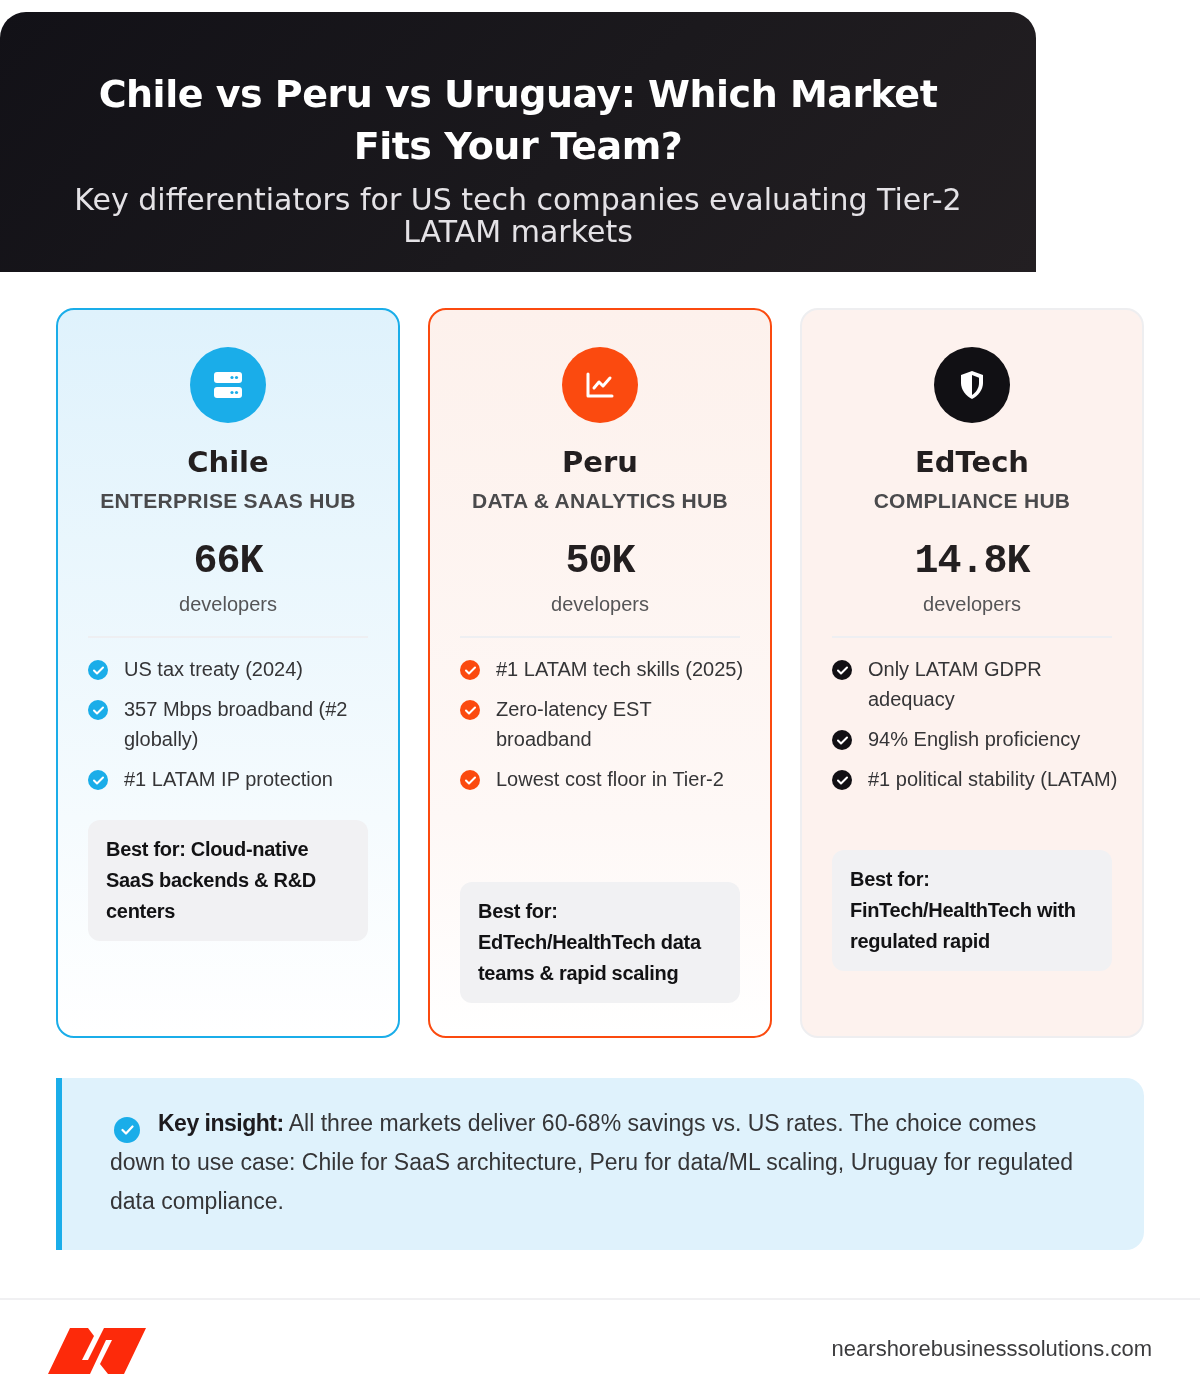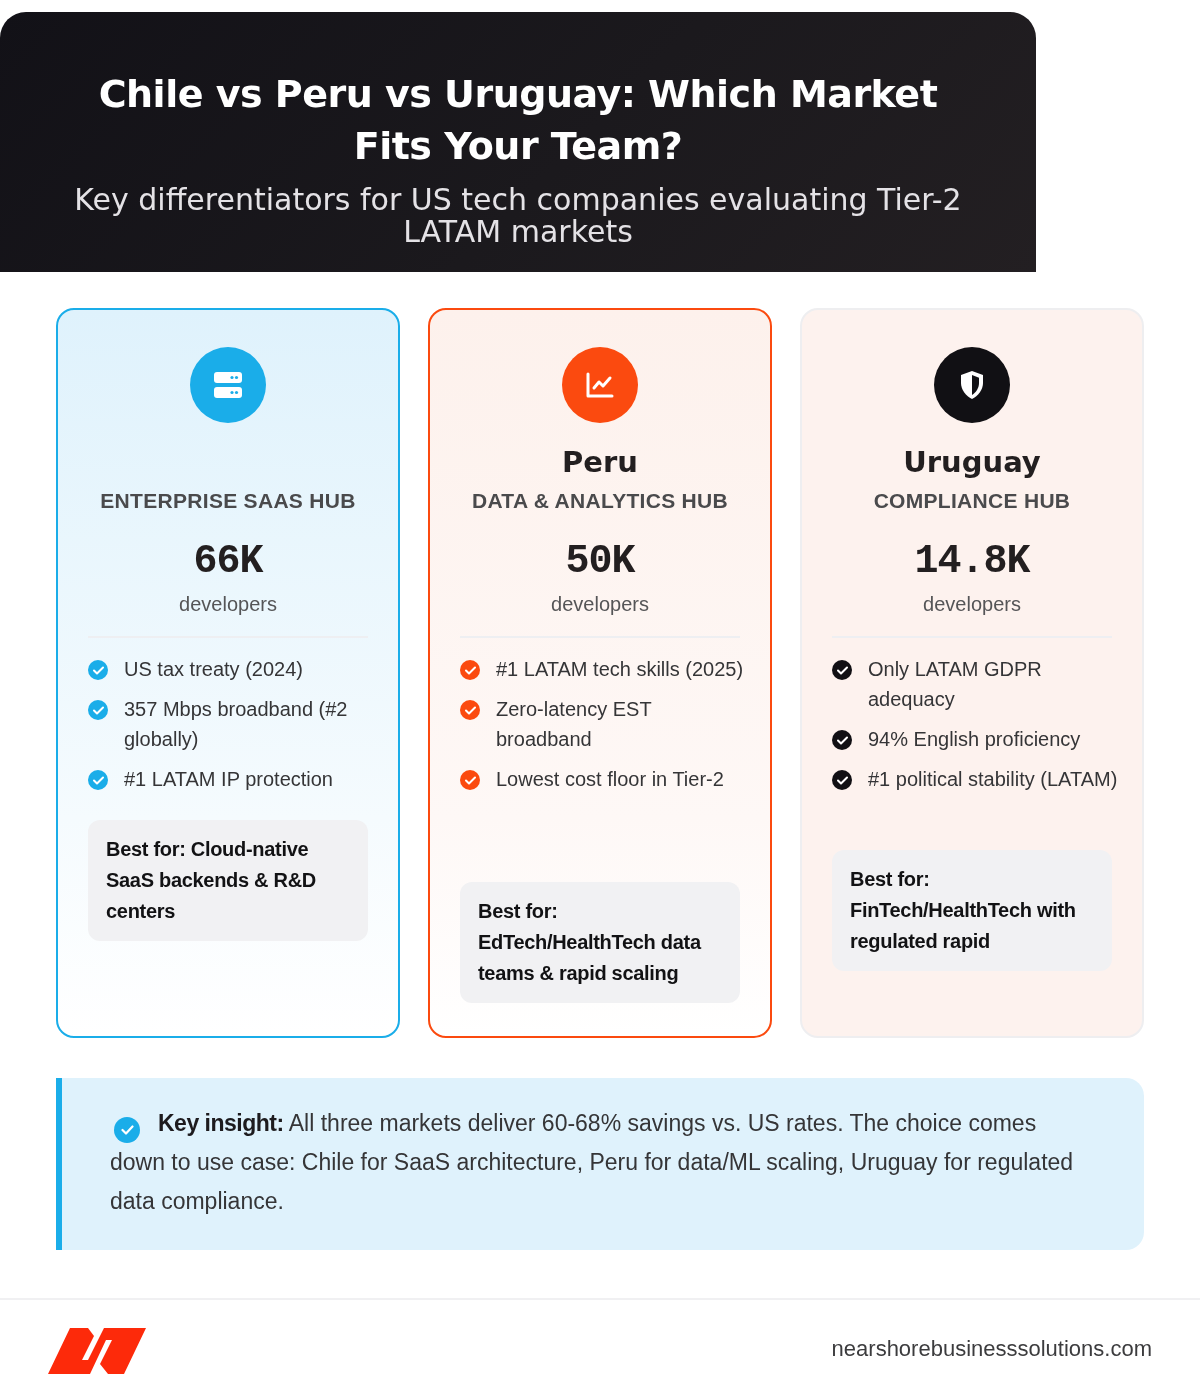--- a/index.html
+++ b/index.html
@@ -108,20 +108,21 @@
   <div class="card-icon" style="background:#1aade9;">
     <svg width="30" height="28" viewBox="0 0 30 28">
       <rect x="1" y="1" width="28" height="11" rx="3" fill="#fff"></rect>
       <rect x="1" y="16" width="28" height="11" rx="3" fill="#fff"></rect>
       <circle cx="19" cy="6.5" r="1.6" fill="#1aade9"></circle>
         <circle cx="23.5" cy="6.5" r="1.6" fill="#1aade9"></circle>
       <circle cx="19" cy="21.5" r="1.6" fill="#1aade9"></circle>
         <circle cx="23.5" cy="21.5" r="1.6" fill="#1aade9"></circle>
     </svg>
   </div>
+  <h2 class="card-name">Chile</h2>
   <div class="card-tag">ENTERPRISE SAAS HUB</div>
   <div class="card-count">66K</div>
   <div class="card-unit">developers</div>
   <div class="card-divider"></div>
   <ul class="features">
     <li class="feature">
       <span class="check" style="background:#1aade9;">
           <svg width="11" height="9" viewBox="0 0 11 9">
             <path d="M1 4.5 L4 7.5 L10 1.5" stroke="#fff" stroke-width="2" fill="none" stroke-linecap="round" stroke-linejoin="round"></path>
           </svg>
@@ -189,21 +190,21 @@
   <div class="best">Best for: EdTech/HealthTech data teams &amp; rapid scaling</div>
 </section>
 
 <section class="card uruguay">
   <div class="card-icon" style="background:#111014;">
     <svg width="26" height="30" viewBox="0 0 26 30">
       <path d="M13 1 L24 5 V13 C24 20 19 26 13 29 C7 26 2 20 2 13 V5 Z" fill="#fff"></path>
       <path d="M13 5 L20 7.8 V13 C20 18 17 22.5 13 25 Z" fill="#111014"></path>
     </svg>
   </div>
-  <h2 class="card-name">Uruguay</h2>
+  <h2 class="card-name">EdTech</h2>
   <div class="card-tag">COMPLIANCE HUB</div>
   <div class="card-count">14.8K</div>
   <div class="card-unit">developers</div>
   <div class="card-divider"></div>
   <ul class="features">
     <li class="feature">
       <span class="check" style="background:#111014;">
           <svg width="11" height="9" viewBox="0 0 11 9">
             <path d="M1 4.5 L4 7.5 L10 1.5" stroke="#fff" stroke-width="2" fill="none" stroke-linecap="round" stroke-linejoin="round"></path>
           </svg>

